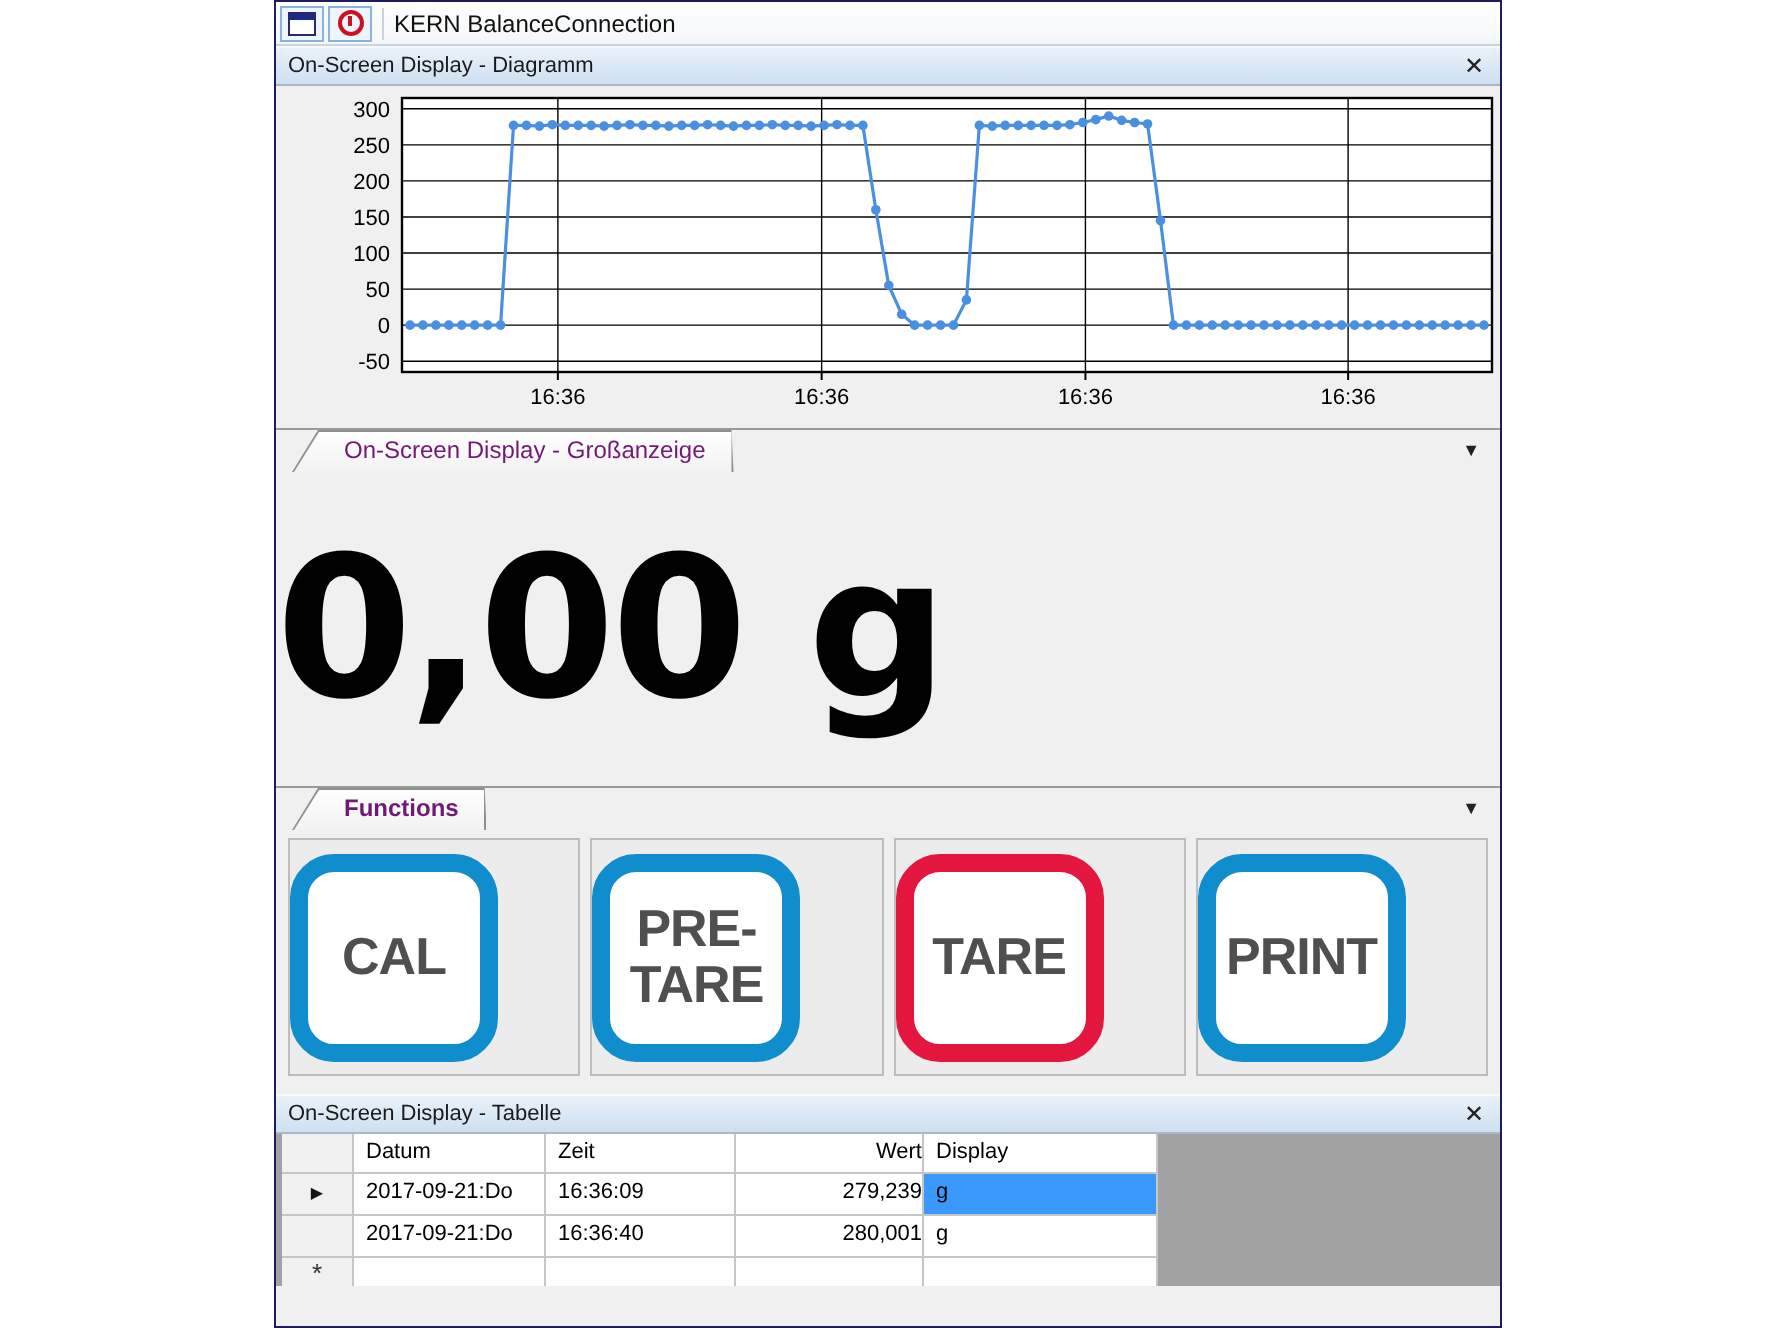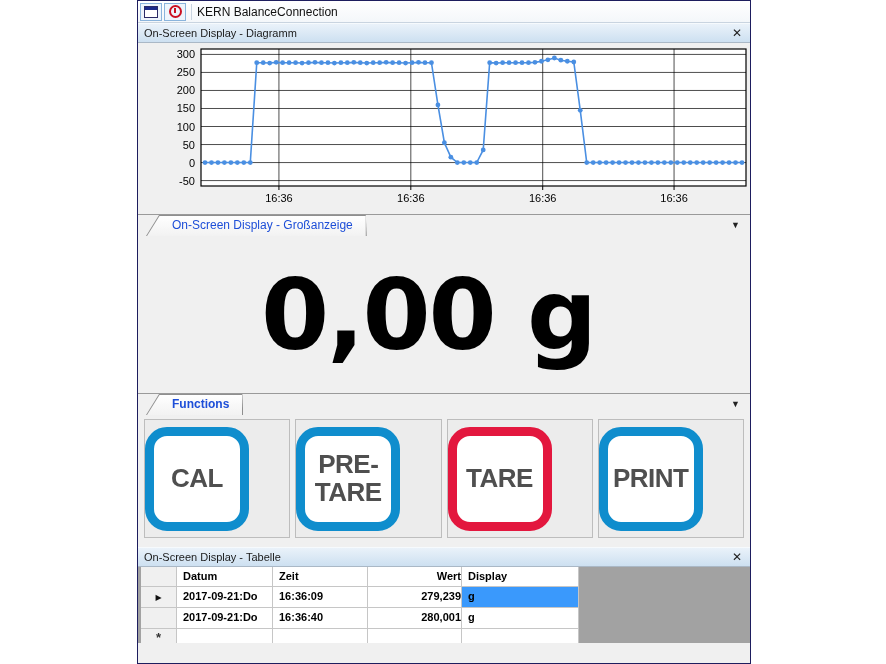--- a/index.html
+++ b/index.html
@@ -34,43 +34,43 @@
 
   
   .tab-row { height:22px; background:#f0f0f0; border-top:1px solid #9a9a9a;
              display:flex; align-items:flex-end; position:relative; }
   .tab-shape { position:relative; height:21px; margin-left:8px; }
   .tab-outer { position:absolute; inset:0; background:#8f8f8f;
                clip-path:polygon(13px 0, calc(100% - 1px) 0, 100% 100%, 0 100%); }
   .tab-inner { position:absolute; left:1px; top:1px; right:1px; bottom:0;
                background:linear-gradient(180deg,#ffffff,#f2f2f2);
                clip-path:polygon(12.5px 0, 100% 0, 100% 100%, 0 100%); }
-  .tab-label { position:relative; display:block; padding:3px 14px 0 26px; font-size:12px; color:#1d4ed8; }
+  .tab-label { position:relative; display:block; padding:3px 14px 0 26px; font-size:12px; color:#701a75; }
   .tab-label.bold { font-weight:bold; }
   .tab-caret { position:absolute; right:10px; top:5px; font-size:9px; color:#222; }
 
   
   .display-section { height:157px; background:#f0f0f0; display:flex; align-items:center;
-                     justify-content:center; padding-right:32px; }
+                     justify-content:flex-start; padding-right:32px; }
   .big-value { font-family:"DejaVu Sans","Liberation Sans",sans-serif; font-weight:bold;
                font-size:98px; color:#000; letter-spacing:-2px; line-height:1; }
 
   
   .buttons-row { height:127px; background:#f0f0f0; display:flex; padding:4px 6px; gap:5px; }
   .btn-cell { flex:1; background:#ececec; border:1px solid #bdbdbd;
               display:flex; align-items:center; justify-content:flex-start; }
   .func-btn { width:104px; height:104px; background:#ffffff; border:9px solid #0f8dcd;
               border-radius:22px; display:flex; align-items:center; justify-content:center;
               text-align:center; font-size:26px; font-weight:bold; color:#4f4f4f;
               line-height:1.05; letter-spacing:-0.5px; cursor:default; }
 
   .spacer-5 { height:5px; background:#f0f0f0; }
 
   
-  .table-section { height:76px; background:#a2a2a2; position:relative; overflow:hidden;font-weight:bold; }
+  .table-section { height:76px; background:#a2a2a2; position:relative; overflow:hidden; }
   .grid { position:absolute; left:3px; top:0; background:#a2a2a2; }
   .grid-row { display:flex; }
   .gcell { background:#ffffff; border-right:1px solid #c6c6c6; border-bottom:1px solid #c6c6c6;
            font-size:11px; color:#000; padding:3px 0 0 6px; overflow:hidden; white-space:nowrap; }
   .gcell.hdr { height:20px; }
   .gcell.datacell { height:21px; }
   .gcell.selcol { background:#f0f0f0; width:36px; text-align:center; padding-left:0; }
   .c-datum { width:96px; } .c-zeit { width:95px; } .c-wert { width:94px;text-align:right; } .c-einheit { width:117px; }
   .sel-mark { font-size:8px; color:#111; }
   .new-mark { font-size:13px; color:#333; line-height:0.8; }

